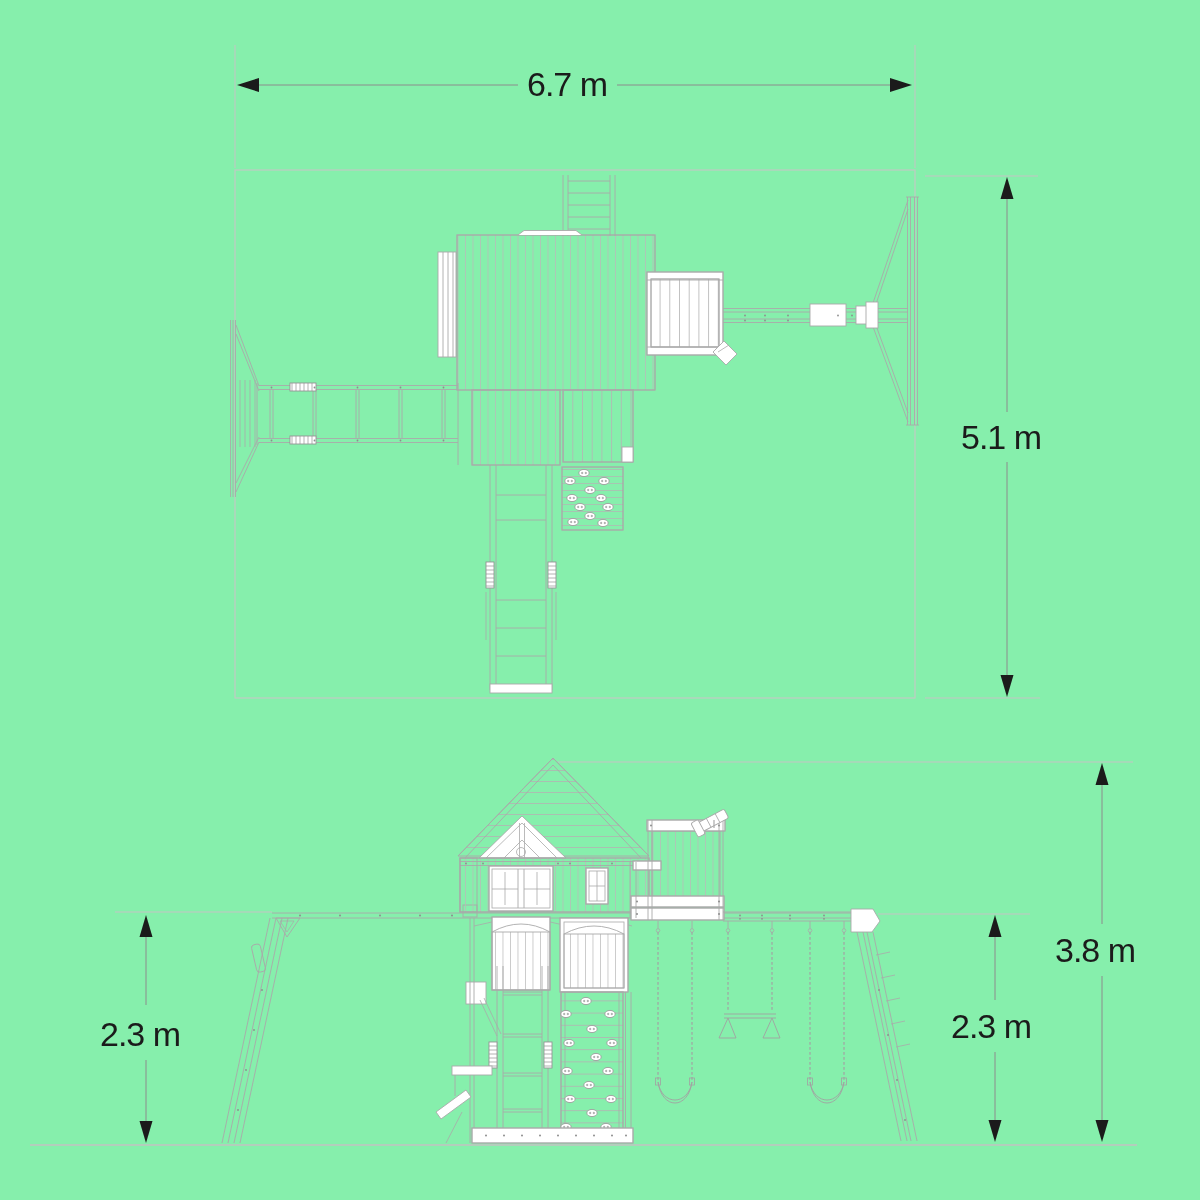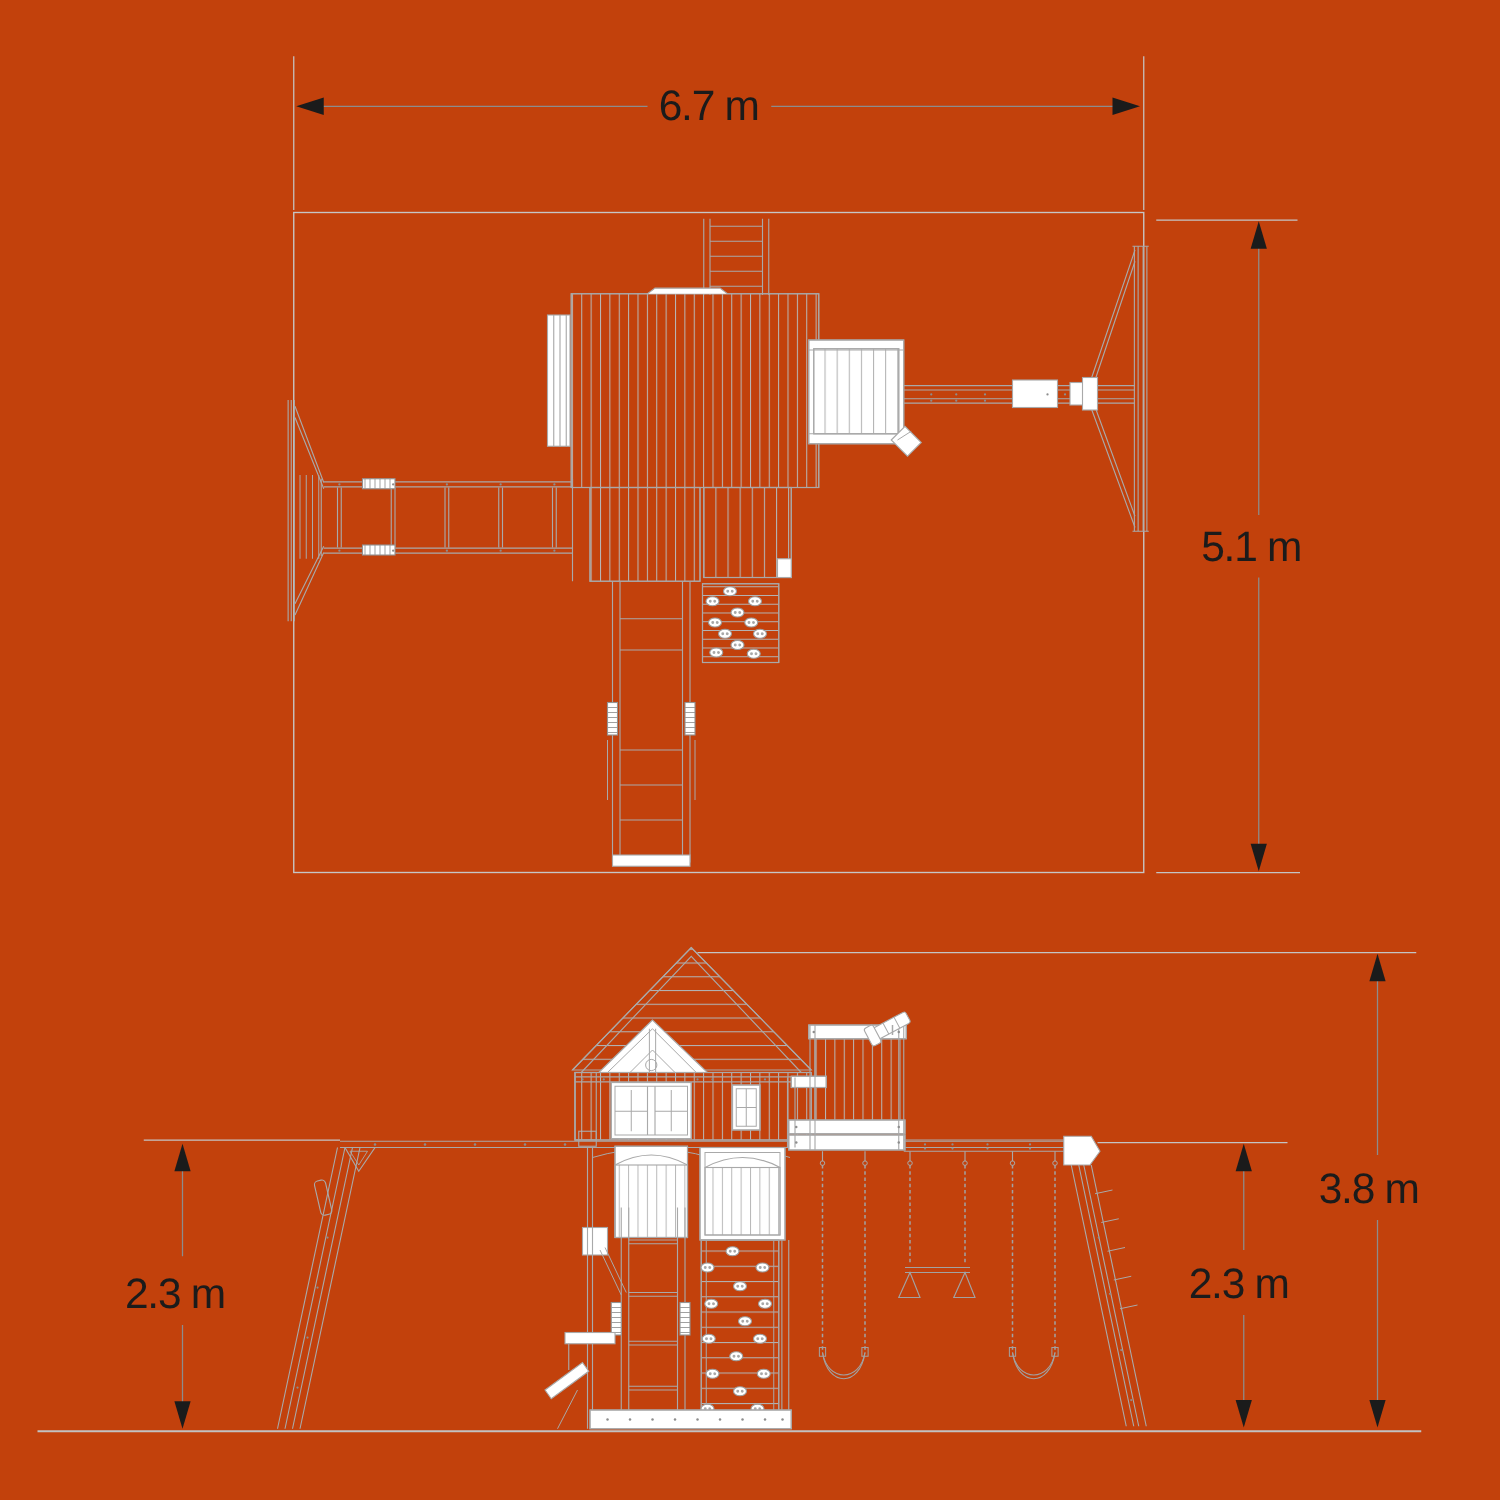--- a/index.html
+++ b/index.html
@@ -1,16 +1,16 @@
 <!DOCTYPE html>
 <html><head>
 <meta charset="utf-8">
 <style>
   html,body{margin:0;padding:0;background:#ffffff;}
-  .canvas{position:relative;width:1200px;height:1200px;background:#c2410c;overflow:hidden;text-align:center;}
+  .canvas{position:relative;width:1200px;height:1200px;background:#86efac;overflow:hidden;text-align:center;}
   svg{position:absolute;left:0;top:0;}
   text.dim{font-family:"Liberation Sans",sans-serif;font-size:34px;letter-spacing:-1px;fill:#1b1b1b;}
 </style>
 </head>
 <body>
 
 <div class="canvas">
 <svg width="1200" height="1200" viewBox="0 0 1200 1200">
   <defs>
     <pattern id="pv" width="7.5" height="8" patternUnits="userSpaceOnUse">

